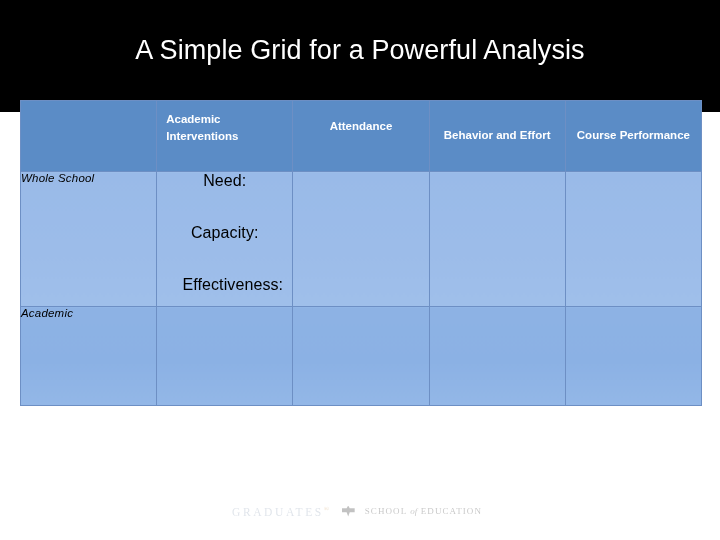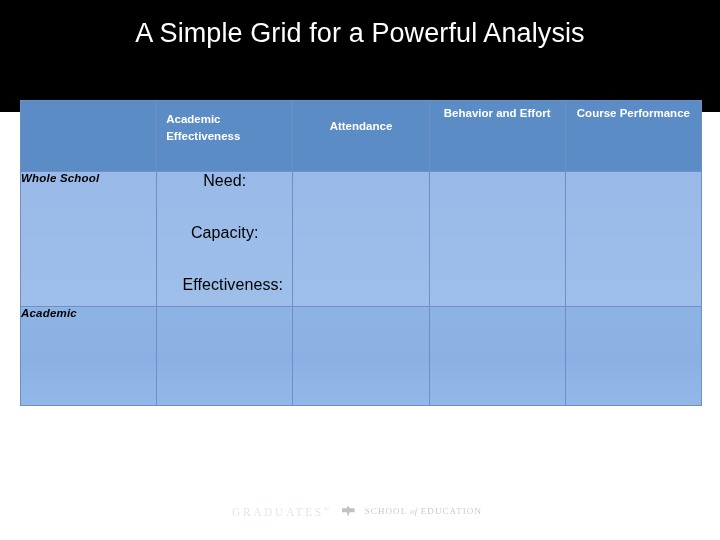--- a/index.html
+++ b/index.html
@@ -38,21 +38,21 @@
     left: 0;
     top: 100px;
     width: 720px;
     height: 12px;
     background: #000000;
   }
 
   #slide-title {
     position: absolute;
     left: 0;
-    top: 18px;
+    top: 35px;
     width: 720px;
     text-align: center;
     color: #ffffff;
     font-family: "Liberation Sans", sans-serif;
     font-size: 27px;
     font-weight: 400;
     letter-spacing: 0.1px;
     white-space: nowrap;
   }
 
@@ -145,36 +145,36 @@
   }
   .hdr-inner.h-center {
     text-align: center;
     padding-left: 6px;
     padding-right: 6px;
   }
   .hdr-inner.shift-down {
     padding-top: 17px;
   }
   .hdr-inner.shift-down2 {
-    padding-top: 4px;
+    padding-top: 26px;
   }
 
   
   tr.body-row td {
     font-family: "Liberation Sans", sans-serif;
     font-size: 11.5px;
     color: #000000;
   }
   tr.row-whole td   { height: 134px; background: linear-gradient(to bottom, #99bae8 0%, #9cbce9 60%, #9fbfea 100%); }
   tr.row-targeted td{ height: 105px; background: linear-gradient(to bottom, #c0d4f9 0%, #bcd2f8 100%); }
   tr.row-intensive td{ height: 98px;  background: linear-gradient(to bottom, #8db2e4 0%, #8bb1e4 55%, #93b7e7 100%); }
 
   td.row-label {
     padding: 9px 0 0 8px;
-    font-weight: bold;
+    font-weight: normal;
     font-style: italic;
     font-size: 11.5px;
     color: #000000;
     letter-spacing: 0.2px;
   }
   td.cell-body {
     padding: 8px 0 0 8px;
   }
   td.cell-body .cell-line {
     display: block;
@@ -198,21 +198,21 @@
 
   <div id="slide-title">A Simple Grid for a Powerful Analysis</div>
 
   <table id="grid-table">
     <thead>
       <tr class="hdr-row">
         <th class="hdr-corner">
           <div class="hdr-inner h-left"></div>
         </th>
         <th>
-          <div class="hdr-inner h-left">Academic Effectiveness</div>
+          <div class="hdr-inner h-left">Academic Interventions</div>
         </th>
         <th>
           <div class="hdr-inner h-center shift-down">Attendance</div>
         </th>
         <th>
           <div class="hdr-inner h-center shift-down2">Behavior and Effort</div>
         </th>
         <th>
           <div class="hdr-inner h-center shift-down2">Course Performance</div>
         </th>

